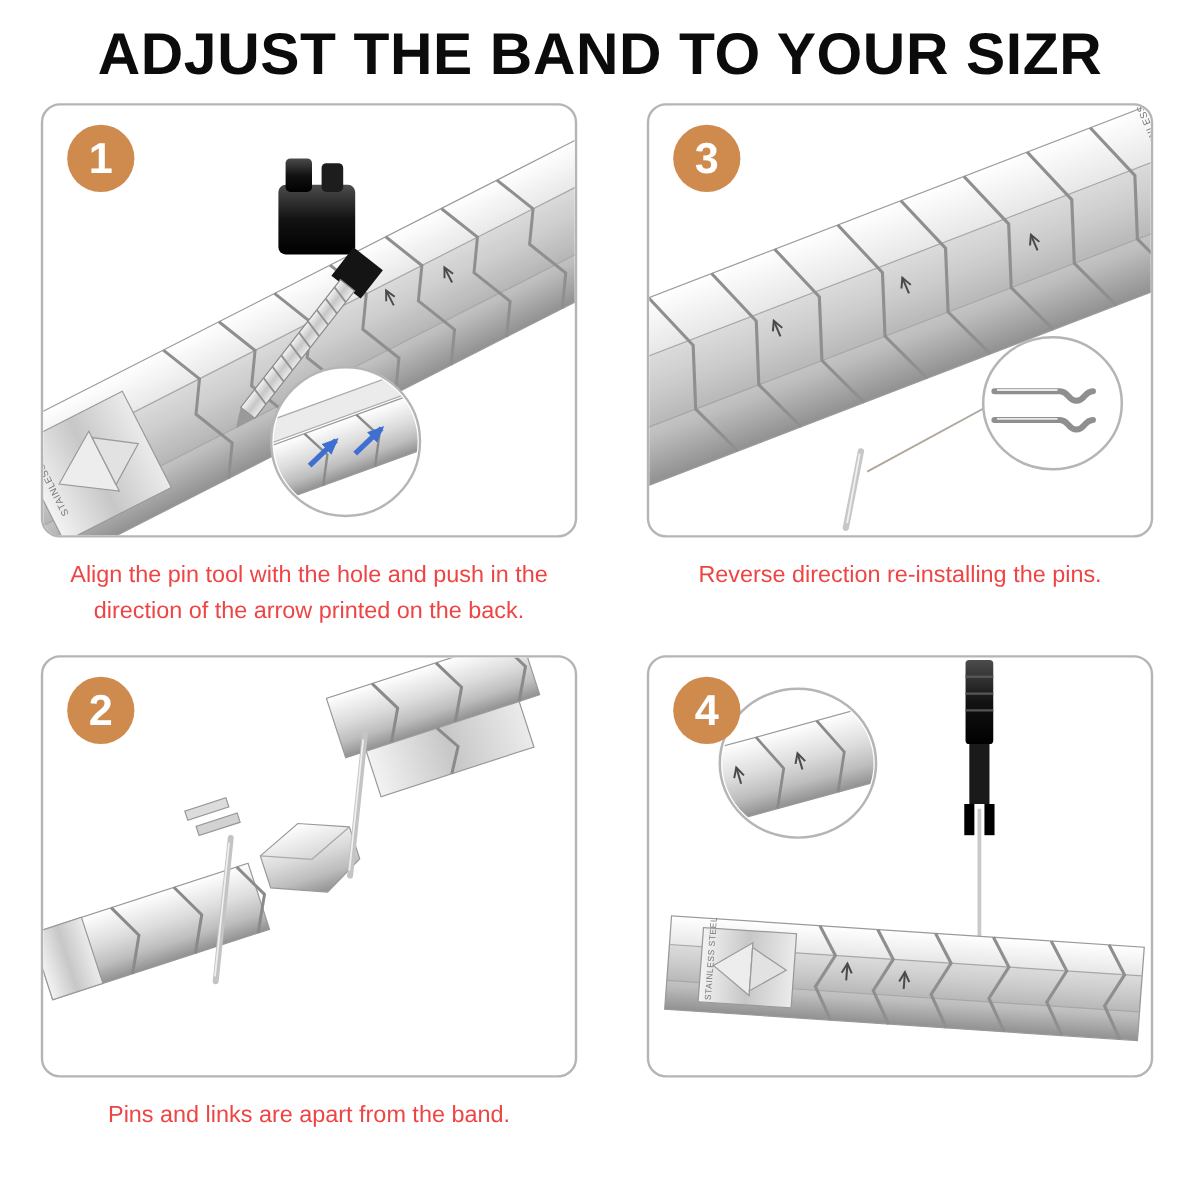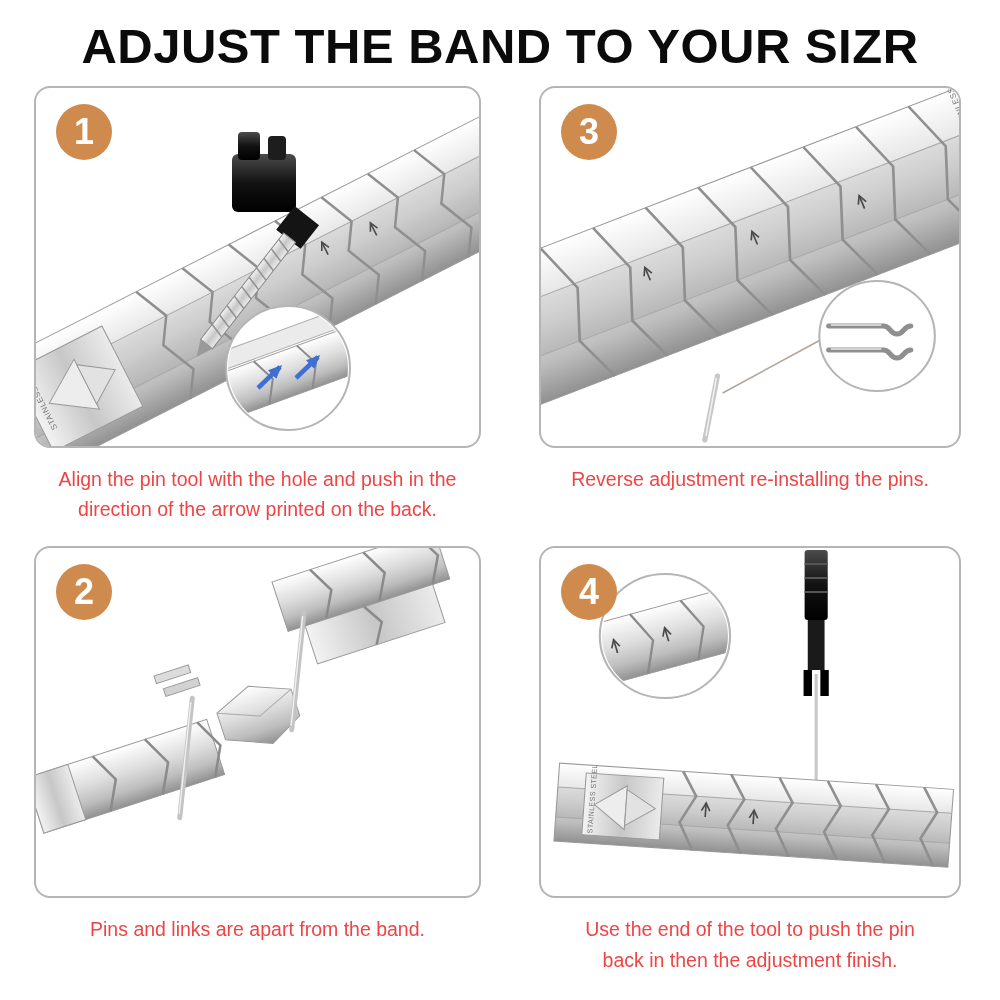--- a/index.html
+++ b/index.html
@@ -161,21 +161,21 @@
               </clipPath>
             <g clip-path="url(#c3)">
               <path d="M274 238 H326 c7 0 6 8 13 8 s6 -8 13 -8" stroke="#8f8f8f" stroke-width="5" fill="none" stroke-linecap="round"></path>
               <path d="M276 237 H324" stroke="#e9e9e9" stroke-width="1.5"></path>
               <path d="M274 262 H326 c7 0 6 8 13 8 s6 -8 13 -8" stroke="#8f8f8f" stroke-width="5" fill="none" stroke-linecap="round"></path>
               <path d="M276 261 H324" stroke="#e9e9e9" stroke-width="1.5"></path>
             </g>
           </g>
         </svg>
       </div>
-      <p class="caption">Reverse adjustment re-installing the pins.</p>
+      <p class="caption">Reverse direction re-installing the pins.</p>
     </div>
 
     <div class="step step2">
       <div class="panel short">
         <div class="badge">2</div>
         <svg class="art" viewBox="0 0 443 348" preserveAspectRatio="none">
           <g transform="translate(236 34) rotate(-18)">
             <rect x="0" y="0" width="170" height="52" fill="url(#met)" stroke="#999"></rect>
             <path d="M40 0 l14 26 l-14 26" stroke="#8a8a8a" stroke-width="2.5" fill="none"></path>
             <path d="M96 0 l14 26 l-14 26" stroke="#8a8a8a" stroke-width="2.5" fill="none"></path>
@@ -255,17 +255,16 @@
               <rect x="40" y="236" width="74" height="62" fill="url(#metH)" stroke="#999"></rect>
               <path d="M50 267 L80 246 L80 290 Z" fill="#ededed" stroke="#9a9a9a"></path>
               <path d="M108 267 L80 250 L80 286 Z" fill="#e2e2e2" stroke="#9a9a9a"></path>
               <text transform="translate(50 296) rotate(-90)" font-size="7" fill="#777" letter-spacing="0.5">STAINLESS STEEL</text>
             </g>
             <use href="#arrmark" transform="translate(152 258)"></use>
             <use href="#arrmark" transform="translate(198 262)"></use>
           </g>
         </svg>
       </div>
-      <p class="caption">Use the end of the tool to push the pin back in then the adjustment finish.</p>
     </div>
 
   </div>
 </div>
 
 </body></html>

